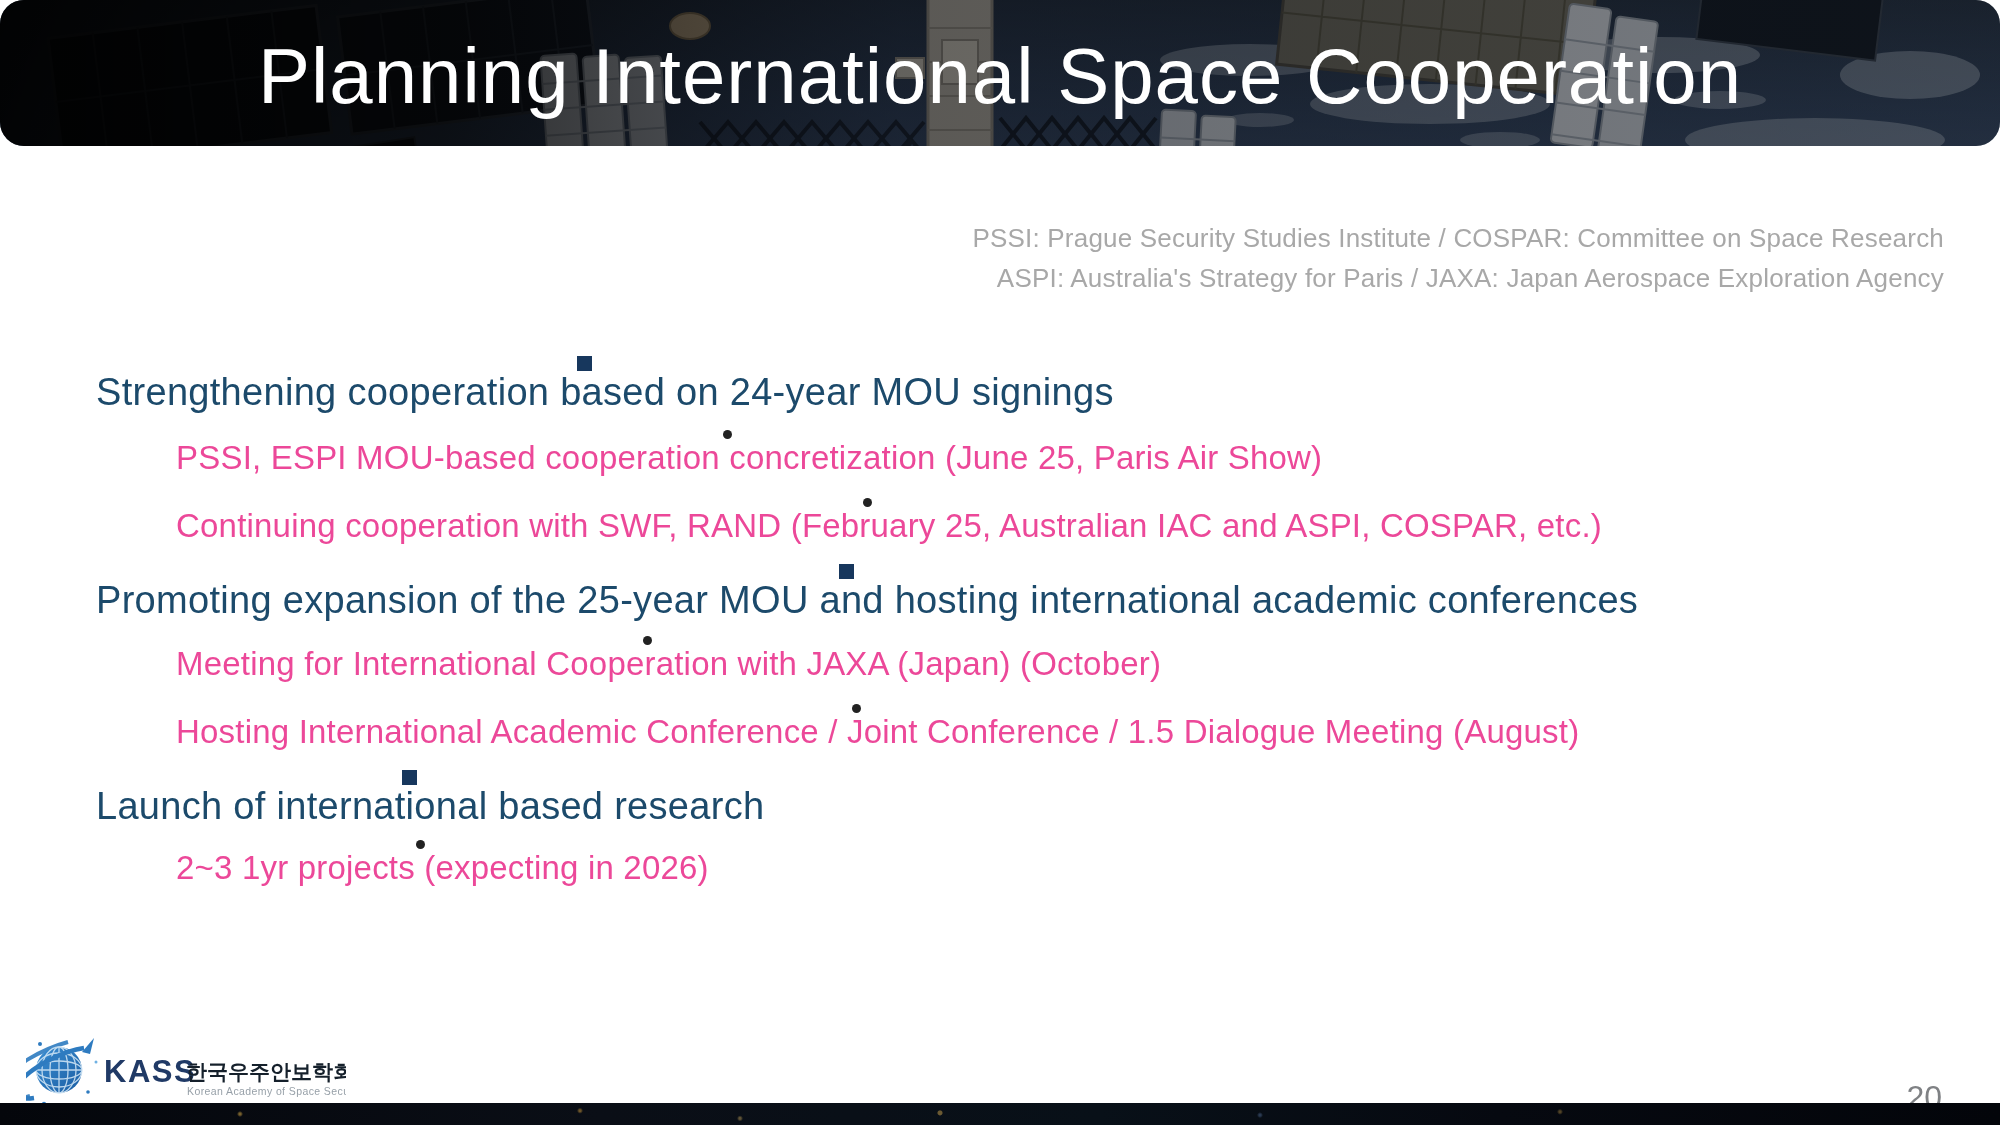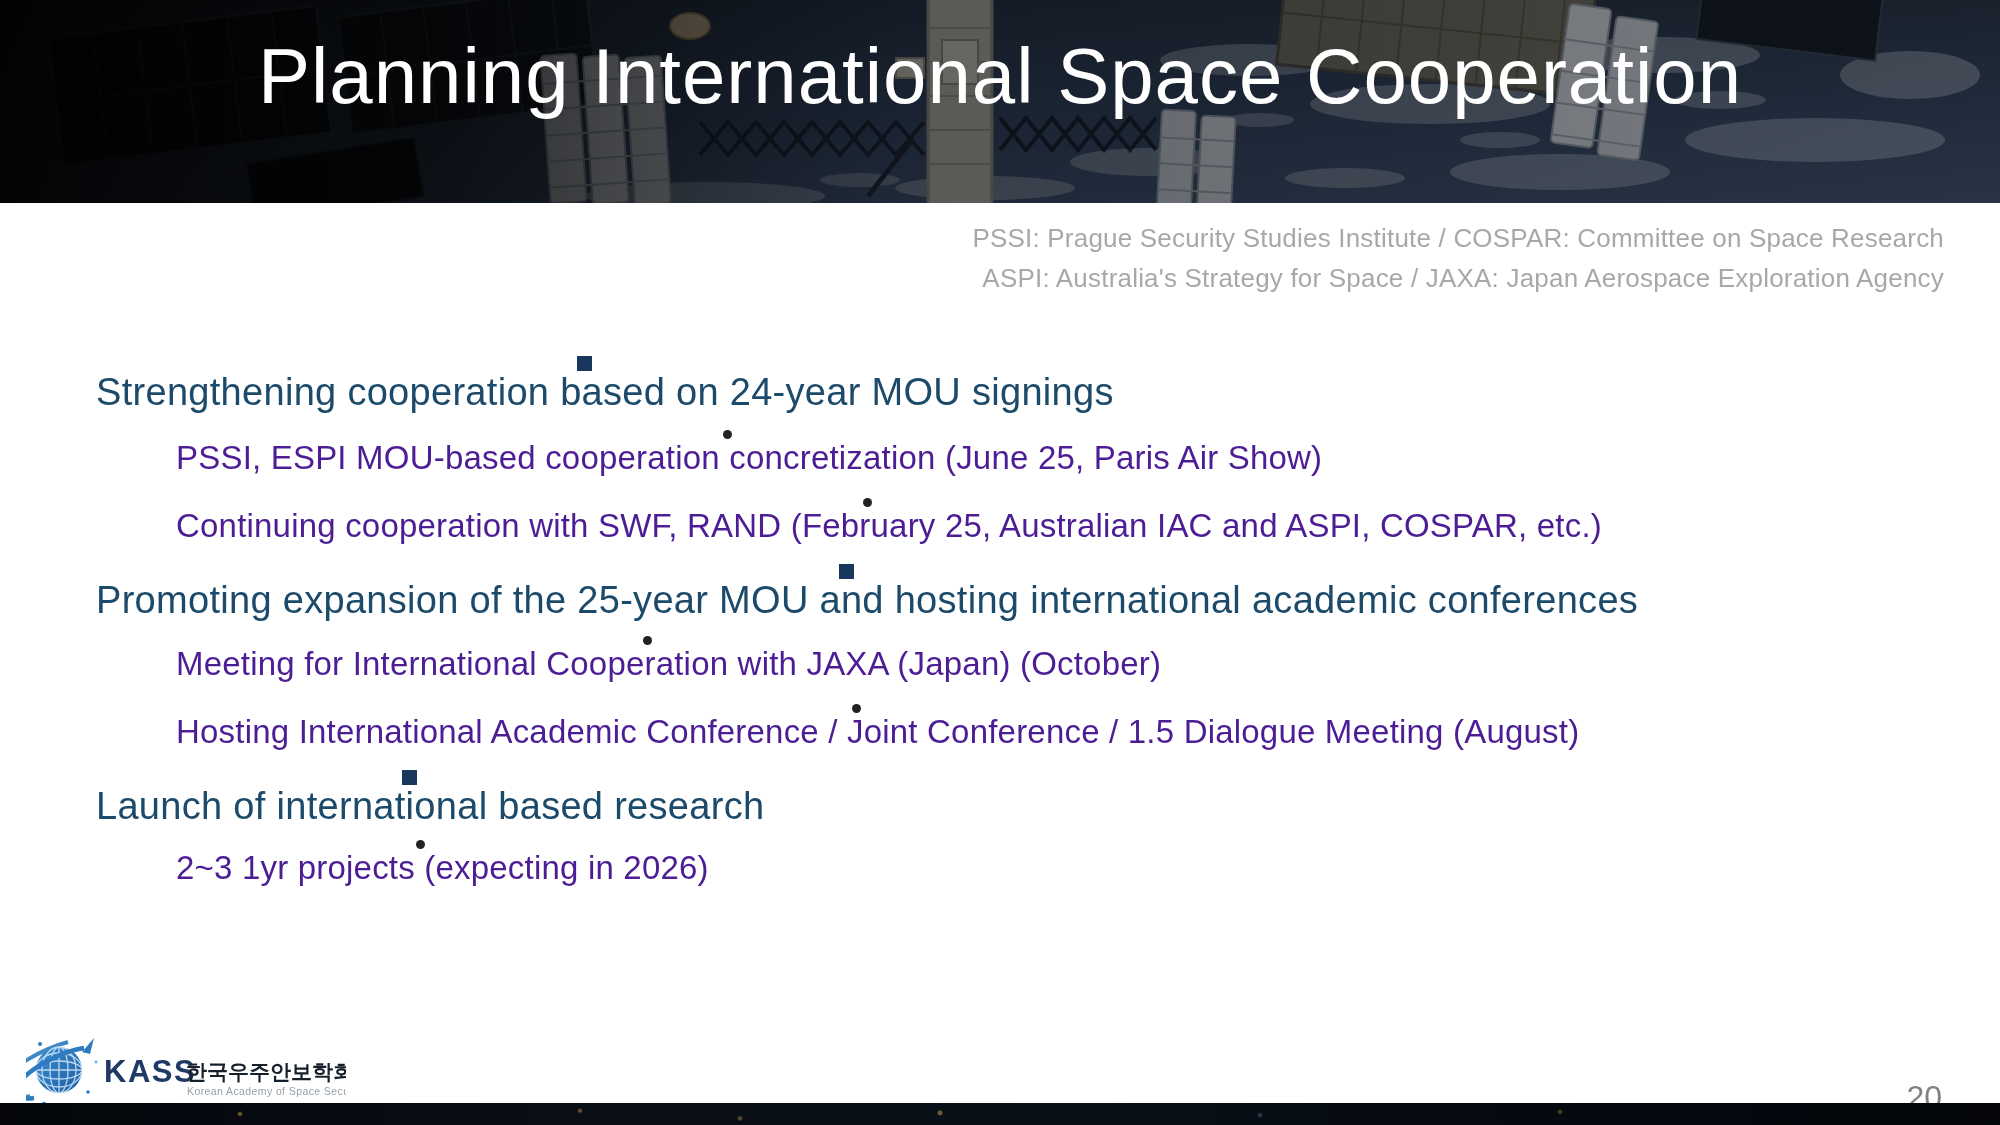--- a/index.html
+++ b/index.html
@@ -3,37 +3,37 @@
 <meta charset="utf-8">
 <style>
   * { margin:0; padding:0; box-sizing:border-box; }
   html,body { background:#e8e8e8; }
   body { font-family:"Liberation Sans", sans-serif; }
   .slide {
     position:relative; width:2000px; height:1125px;
     background:#ffffff; overflow:hidden; margin:0 auto;
   }
   
-  .header { position:absolute; top:0; left:0; width:2000px; height:203px; overflow:hidden; }
+  .header { position:absolute; top:0; left:0; width:2000px; height:146px; overflow:hidden;border-radius:24px; }
   .header svg { display:block; }
   .slide-title {
     position:absolute; top:16px; left:0; width:2000px; height:120px;
     text-align:center; color:#ffffff;
     font-size:78px; font-weight:400; letter-spacing:1px; line-height:120px;
     white-space:nowrap;
   }
   
   .abbr {
     position:absolute; top:218px; right:56px; text-align:right;
     color:#a8a8a8; font-size:26px; line-height:40px; letter-spacing:.2px;margin-left:22px;
   }
   
   .row { position:absolute; white-space:nowrap; display:flex; align-items:center;flex-direction:column; }
   .row.l1 { left:96px; color:#1c4a6b; font-size:38px; letter-spacing:.3px; }
-  .row.l2 { left:176px; color:#4c1d95; font-size:33px; letter-spacing:.2px; }
+  .row.l2 { left:176px; color:#ec4899; font-size:33px; letter-spacing:.2px; }
   .sq {
     width:15px; height:15px; background:#17375d; flex:0 0 auto;
     margin-right:41px; margin-top:4px;
   }
   .dot {
     width:9px; height:9px; border-radius:50%; background:#222222; flex:0 0 auto;
     margin-right:43px; margin-top:4px;
   }
   
   .logo { position:absolute; left:26px; top:1034px; }
@@ -147,21 +147,21 @@
       <rect x="1700" y="-20" width="180" height="70" transform="rotate(7 1790 15)" fill="#11171f" stroke="#343c47" stroke-width="2"></rect>
 
       <rect x="0" y="0" width="2000" height="203" fill="url(#shade)"></rect>
     </svg>
 
     <div class="slide-title">Planning International Space Cooperation</div>
   </div>
 
   <div class="abbr">
     <div>PSSI: Prague Security Studies Institute / COSPAR: Committee on Space Research</div>
-    <div>ASPI: Australia's Strategy for Space / JAXA: Japan Aerospace Exploration Agency</div>
+    <div>ASPI: Australia's Strategy for Paris / JAXA: Japan Aerospace Exploration Agency</div>
   </div>
 
   <div>
 
     <div class="row l1" style="top:352px">
       <span class="sq"></span>
       <span>Strengthening cooperation based on 24-year MOU signings</span>
     </div>
     <div class="row l2" style="top:426px">
       <span class="dot"></span>

